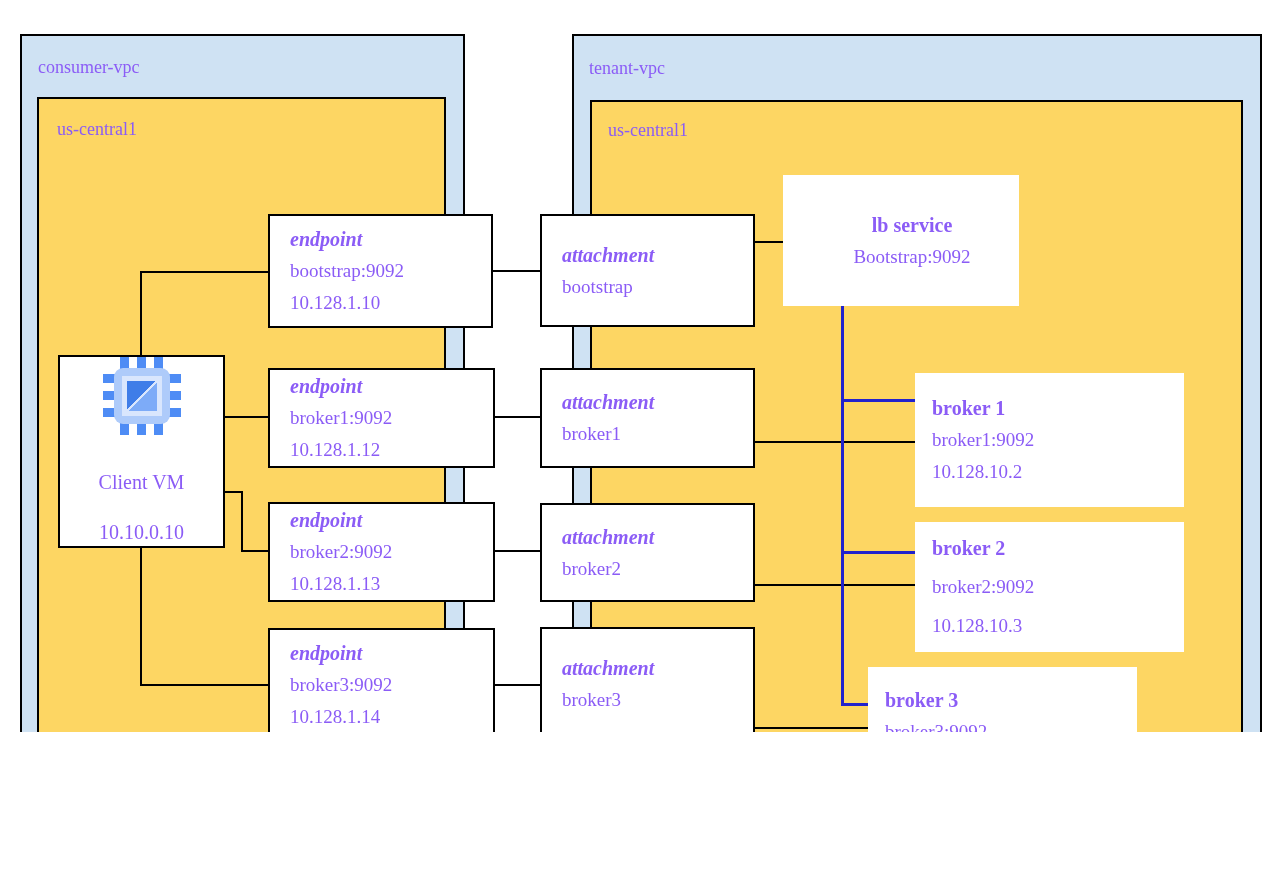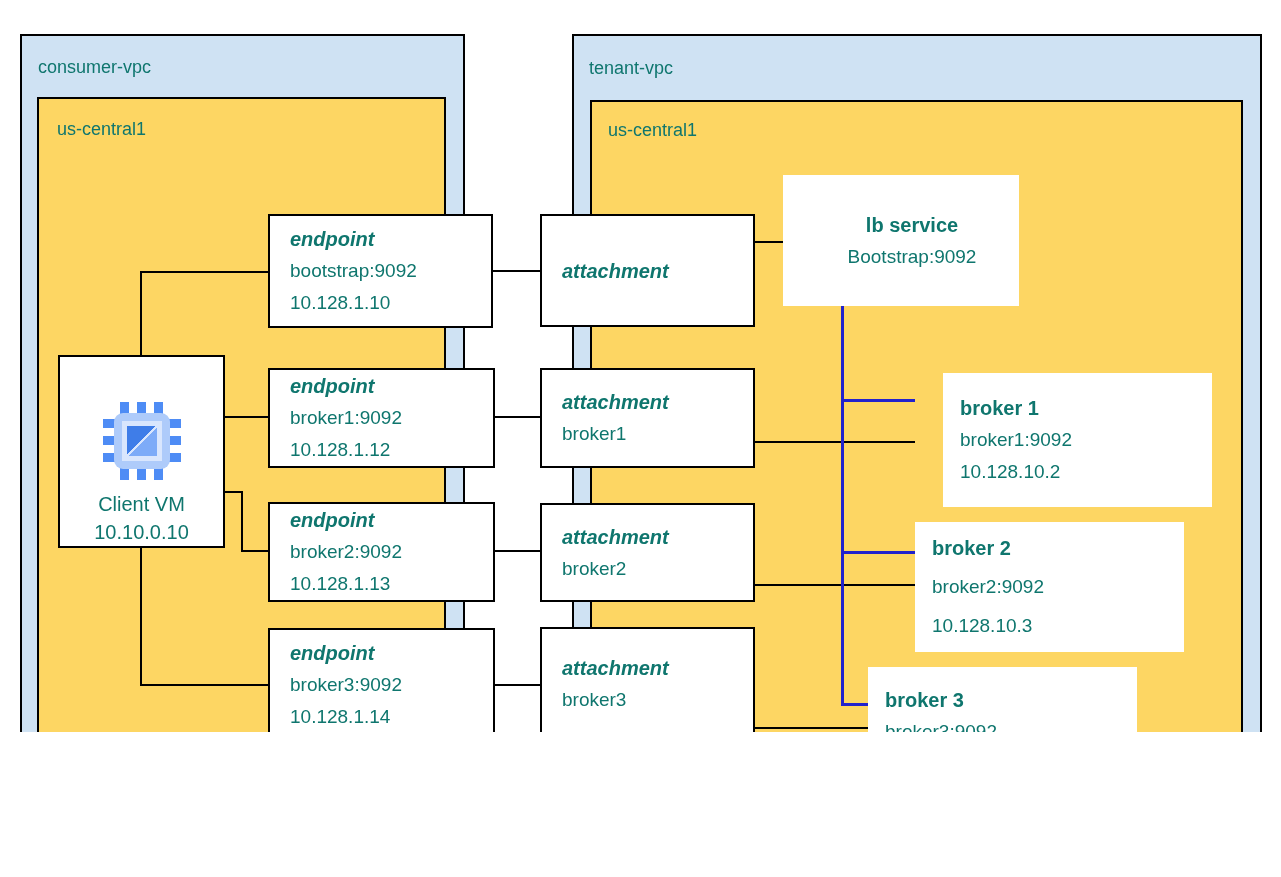--- a/index.html
+++ b/index.html
@@ -1,38 +1,38 @@
 <!DOCTYPE html>
 <html><head>
 <meta charset="utf-8">
 <style>
   html,body{margin:0;padding:0;background:#ffffff;}
   .canvas{
     position:relative;width:1281px;height:732px;background:#ffffff;overflow:hidden;
-    font-family:Liberation Sans, sans-serif;color:#0f766e;
+    font-family:Liberation Serif, serif;color:#8b5cf6;
   }
   .vpc{position:absolute;background:#cfe2f3;border:2px solid #000;box-sizing:border-box;}
   .region{position:absolute;background:#fdd663;border:2px solid #000;box-sizing:border-box;}
   .lbl{position:absolute;font-size:18px;white-space:nowrap;}
   
   .node{
     position:absolute;background:#fff;border:2px solid #000;box-sizing:border-box;
     display:flex;flex-direction:column;justify-content:center;
     font-size:19px;line-height:32px;padding-left:20px;
   }
   .node .head{font-weight:bold;font-style:italic;font-size:20px;}
   
   .plain{
     position:absolute;background:#fff;box-sizing:border-box;
     display:flex;flex-direction:column;justify-content:center;
     font-size:19px;line-height:32px;padding-left:22px;
   }
   .plain .head{font-weight:bold;font-style:normal;font-size:20px;}
   .vm{
-    align-items:center;justify-content:flex-end;padding-left:0;text-align:center;
+    align-items:center;justify-content:space-between;padding-left:0;text-align:center;
     font-size:20px;line-height:28px;
   }
   
   .ln{position:absolute;background:#000;}
   .bl{position:absolute;background:#2222cc;}
   
   .cpu{position:relative;width:78px;height:78px;margin-bottom:10px;}
   .cpu .pins-h{position:absolute;left:17px;width:44px;height:13px;
     background:repeating-linear-gradient(to right,#4e8cf5 0 9px,transparent 9px 17px);}
   .cpu .pins-v{position:absolute;top:17px;width:13px;height:44px;
@@ -111,40 +111,41 @@
     <div>10.128.1.13</div>
   </div>
   <div class="node" style="left:268px;top:628px;width:227px;height:113px;">
     <div class="head">endpoint</div>
     <div>broker3:9092</div>
     <div>10.128.1.14</div>
   </div>
 
   <div class="node" style="left:540px;top:214px;width:215px;height:113px;">
     <div class="head">attachment</div>
+    <div>bootstrap</div>
   </div>
   <div class="node" style="left:540px;top:368px;width:215px;height:100px;">
     <div class="head">attachment</div>
     <div>broker1</div>
   </div>
   <div class="node" style="left:540px;top:503px;width:215px;height:99px;">
     <div class="head">attachment</div>
     <div>broker2</div>
   </div>
   <div class="node" style="left:540px;top:627px;width:215px;height:113px;">
     <div class="head">attachment</div>
     <div>broker3</div>
   </div>
 
   <div class="plain" style="left:783px;top:175px;width:236px;height:131px;text-align:center;">
     <div class="head">lb service</div>
     <div>Bootstrap:9092</div>
   </div>
 
-  <div class="plain" style="left:943px;top:373px;width:269px;height:134px;padding-left:17px;">
+  <div class="plain" style="left:915px;top:373px;width:269px;height:134px;padding-left:17px;">
     <div class="head">broker 1</div>
     <div>broker1:9092</div>
     <div>10.128.10.2</div>
   </div>
   <div class="plain" style="left:915px;top:522px;width:269px;height:130px;padding-left:17px;gap:7px;">
     <div class="head">broker 2</div>
     <div>broker2:9092</div>
     <div>10.128.10.3</div>
   </div>
   <div class="plain" style="left:868px;top:667px;width:269px;height:130px;padding-left:17px;">

